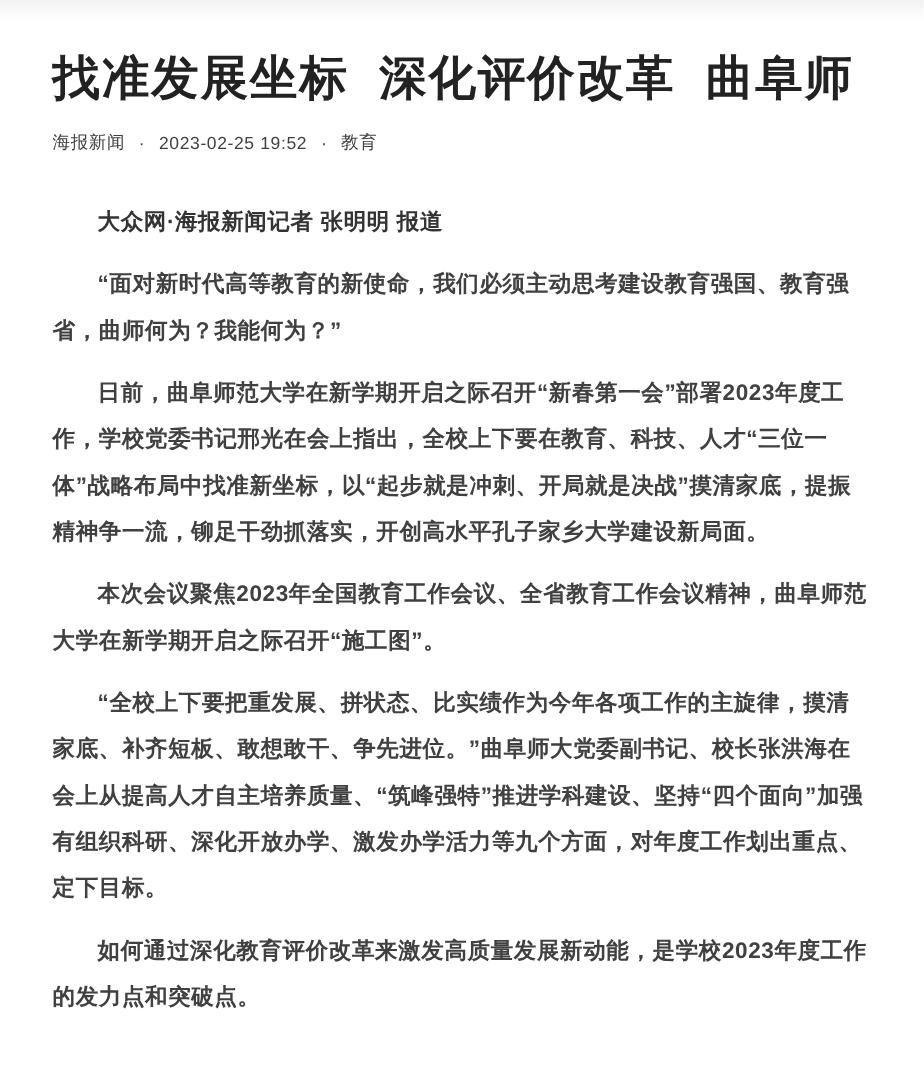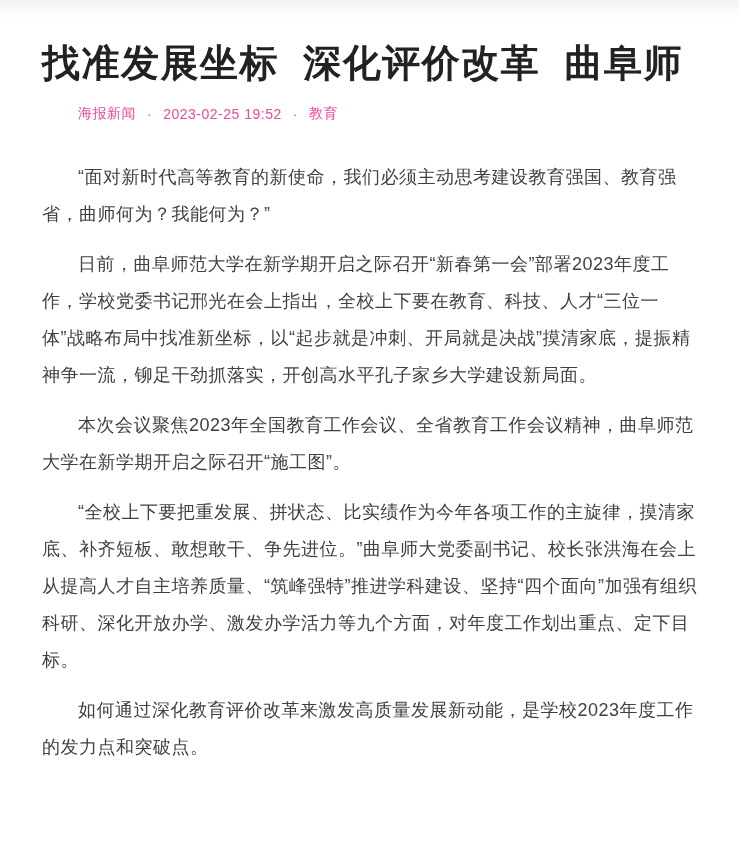--- a/index.html
+++ b/index.html
@@ -29,40 +29,40 @@
     letter-spacing: 1.5px;
     font-family: Liberation Mono, monospace;
   }
   h1.title .tline {
     display: block;
     white-space: nowrap;
   }
   .meta {
     margin-top: 16px;
     font-size: 14px;
-    color: #ec4899;
+    color: #404040;
     display: flex;
     align-items: center;
     gap: 11px;
     letter-spacing: 0.5px;
-    margin-left: 36px;
   }
   .meta .linkish {
     cursor: pointer;
   }
   .article {
     margin-top: 36px;
   }
   .article p {
     font-size: 18px;
     line-height: 37px;
     color: #404040;
     margin: 0 0 13px 0;
     text-indent: 2em;
     letter-spacing: 0.5px;
+    font-weight: bold;
   }
   .article p.author {
     font-weight: 700;
     color: #333333;
   }
 </style>
 </head>
 <body>
 
 <div class="top-strip"></div>
@@ -75,20 +75,21 @@
 
   <div class="meta">
     <span class="linkish">海报新闻</span>
     <span>·</span>
     <span>2023-02-25 19:52</span>
     <span>·</span>
     <span class="linkish">教育</span>
   </div>
 
   <div class="article">
+    <p class="author">大众网·海报新闻记者 张明明 报道</p>
     <div id="paragraphs">
         <p>“面对新时代高等教育的新使命，我们必须主动思考建设教育强国、教育强省，曲师何为？我能何为？”</p>
         <p>日前，曲阜师范大学在新学期开启之际召开“新春第一会”部署2023年度工作，学校党委书记邢光在会上指出，全校上下要在教育、科技、人才“三位一体”战略布局中找准新坐标，以“起步就是冲刺、开局就是决战”摸清家底，提振精神争一流，铆足干劲抓落实，开创高水平孔子家乡大学建设新局面。</p>
         <p>本次会议聚焦2023年全国教育工作会议、全省教育工作会议精神，曲阜师范大学在新学期开启之际召开“施工图”。</p>
         <p>“全校上下要把重发展、拼状态、比实绩作为今年各项工作的主旋律，摸清家底、补齐短板、敢想敢干、争先进位。”曲阜师大党委副书记、校长张洪海在会上从提高人才自主培养质量、“筑峰强特”推进学科建设、坚持“四个面向”加强有组织科研、深化开放办学、激发办学活力等九个方面，对年度工作划出重点、定下目标。</p>
         <p>如何通过深化教育评价改革来激发高质量发展新动能，是学校2023年度工作的发力点和突破点。</p>
       </div>
   </div>
 
 </div>

